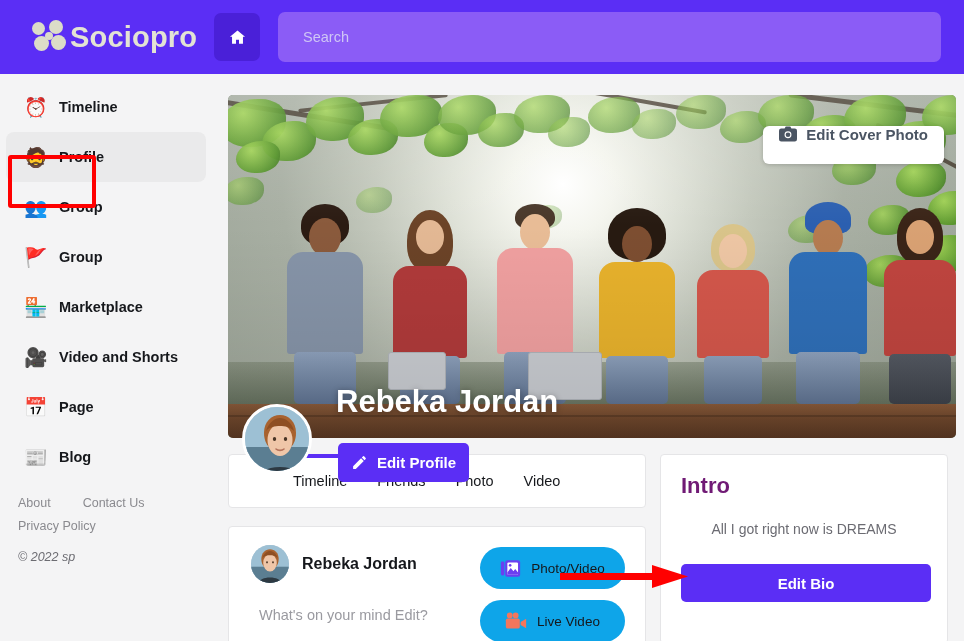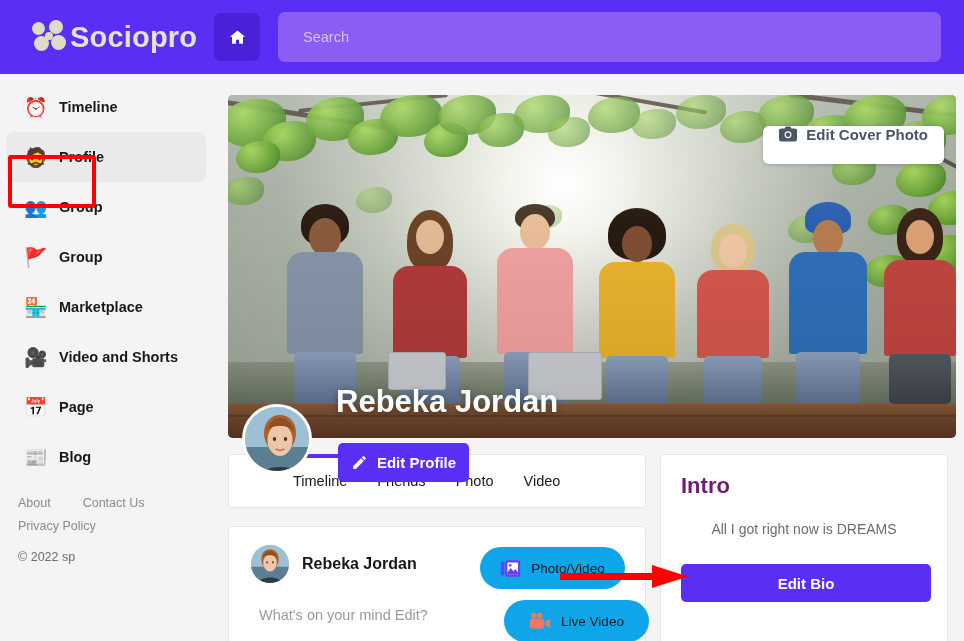--- a/index.html
+++ b/index.html
@@ -54,21 +54,21 @@
     color: #16181c; font-size: 14.5px; font-weight: 600;
     cursor: pointer;
   }
   .nav-item.active { background: #eaeaeb; }
   .nav-icon { font-size: 19px; line-height: 1; width: 22px; text-align: center; flex: none; }
   .nav-spacer { height: 8px; }
 
   .side-links { padding: 14px 0 0 18px; }
   .side-links .row { display: flex; gap: 32px; margin-bottom: 9px; }
   .side-links a { color: #8a8a8f; font-size: 12.5px; text-decoration: none; }
-  .copyright { color: #6c6c72; font-size: 12.5px; padding: 8px 0 0 18px; }
+  .copyright { color: #6c6c72; font-size: 12.5px; padding: 8px 0 0 18px; font-style: italic; }
 
   
   .highlight-box {
     position: absolute; left: 8px; top: 155px; width: 88px; height: 53px;
     border: 4px solid #ff0000; border-radius: 3px; pointer-events: none; z-index: 40;
   }
 
   
   .main { position: absolute; left: 212px; top: 74px; width: 752px; height: 567px; }
 
@@ -190,21 +190,21 @@
   .composer-input {
     padding: 24px 0 0 30px; color: #9a9aa0; font-size: 14.5px;
   }
   .pill {
     position: absolute; width: 145px; height: 42px; background: #0ea5e9;
     border-radius: 21px; display: flex; align-items: center; gap: 10px;
     justify-content: center; cursor: pointer; z-index: 20;
   }
   .pill-label { font-size: 13.5px; color: #16181c; font-weight: 500; }
   .pill-photo { left: 480px; top: 547px; }
-  .pill-live  { left: 504px; top: 600px; }
+  .pill-live  { left: 480px; top: 600px; }
 
   
   .intro-card {
     position: absolute; left: 448px; top: 380px; width: 288px; height: 190px;
     background: #ffffff; border: 1px solid #e5e5e7; border-radius: 4px;
   }
   .intro-title { padding: 18px 0 0 20px; font-size: 22px; font-weight: 600; color: #701a75; }
   .intro-text {
     text-align: center; color: #6b6b72; font-size: 14px; padding: 22px 16px 0 16px;
   }

